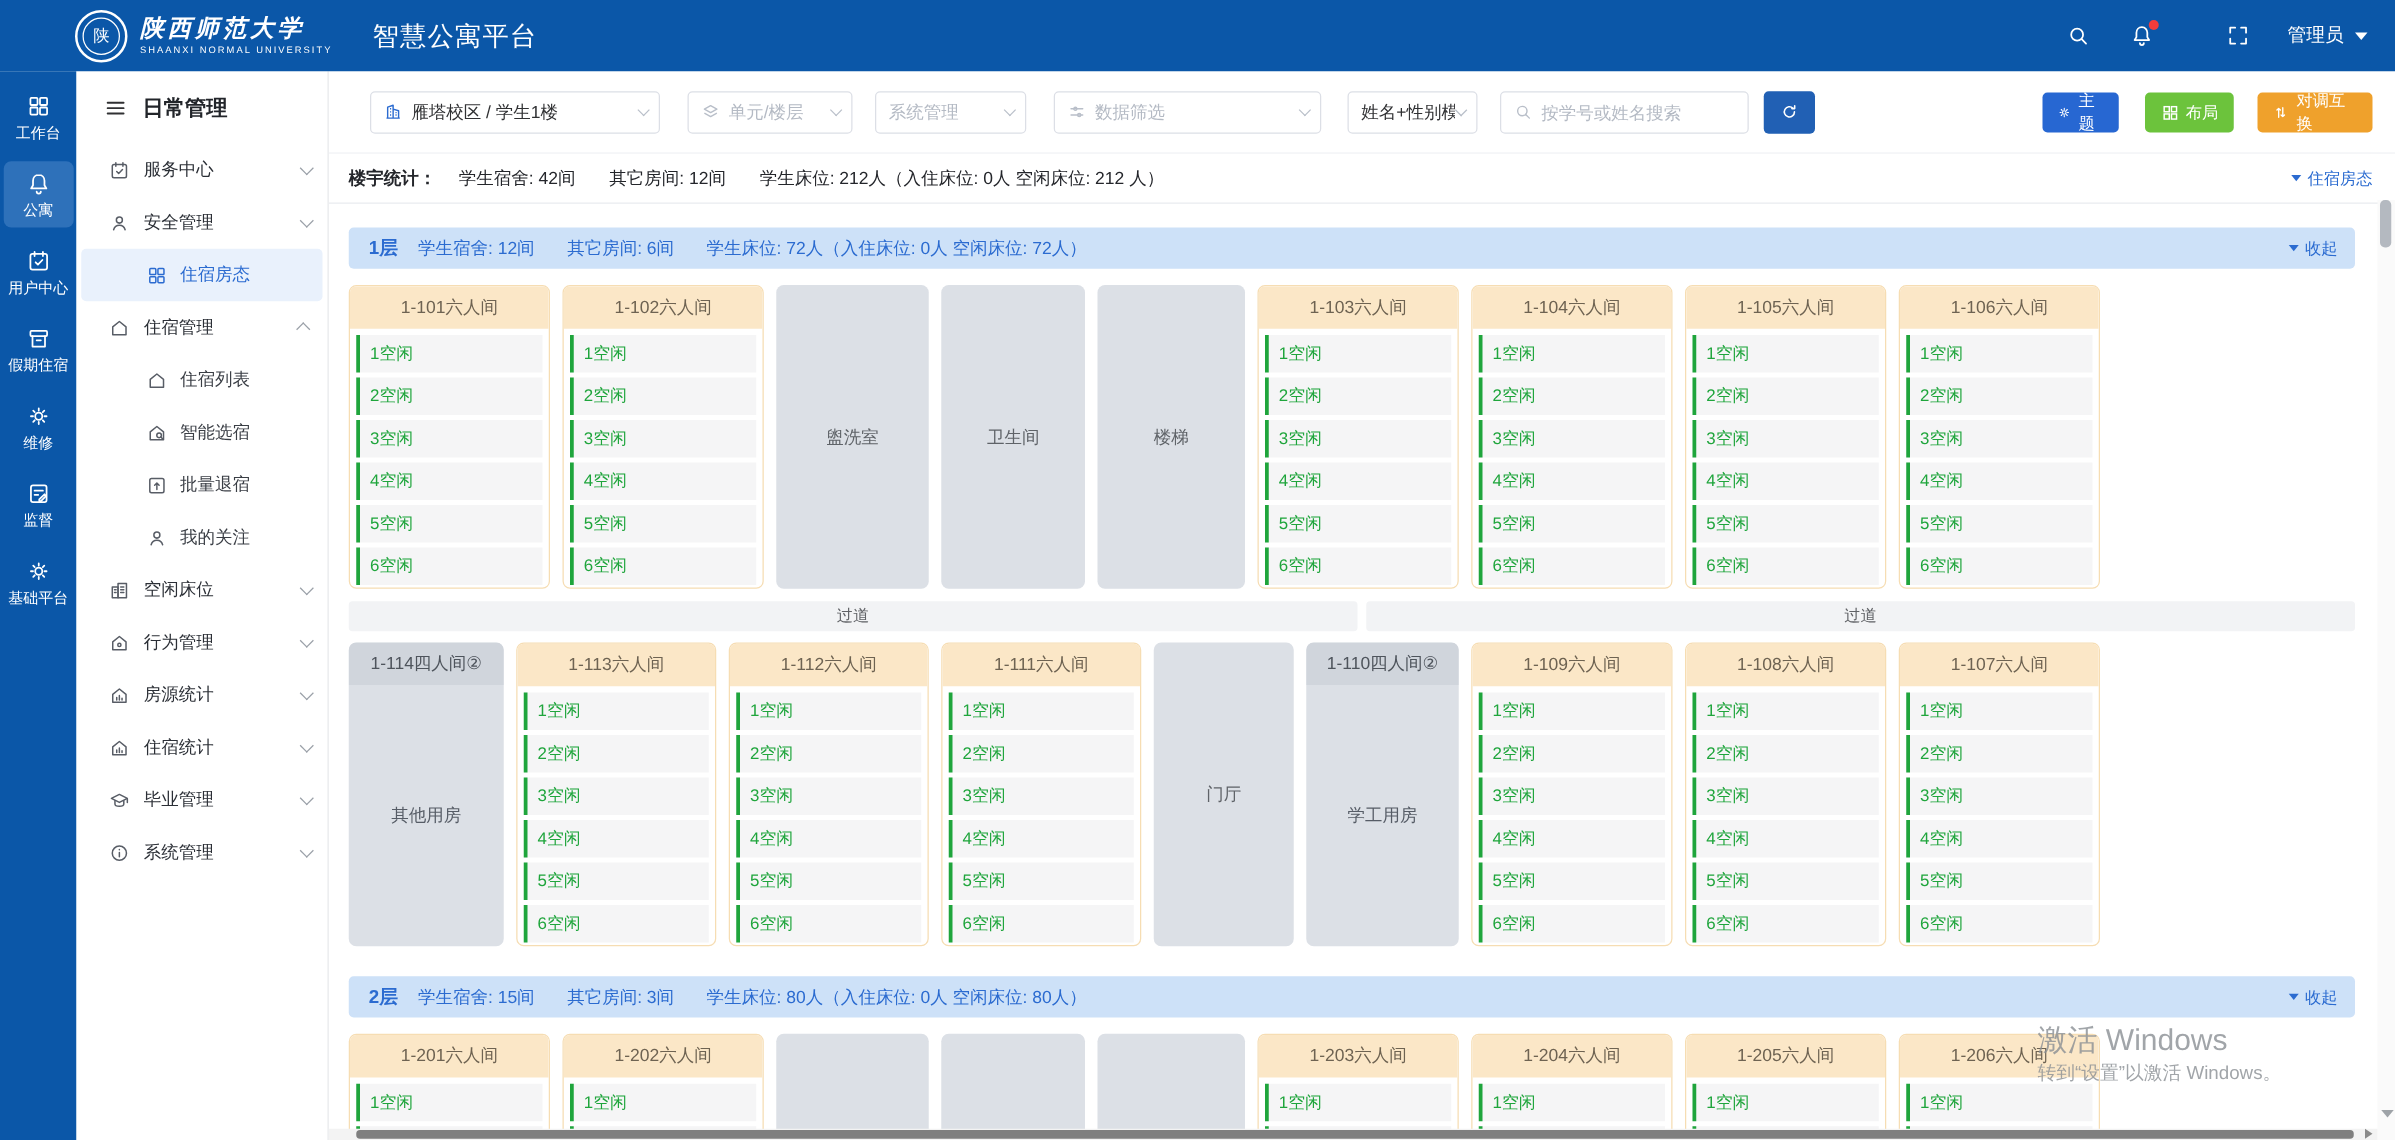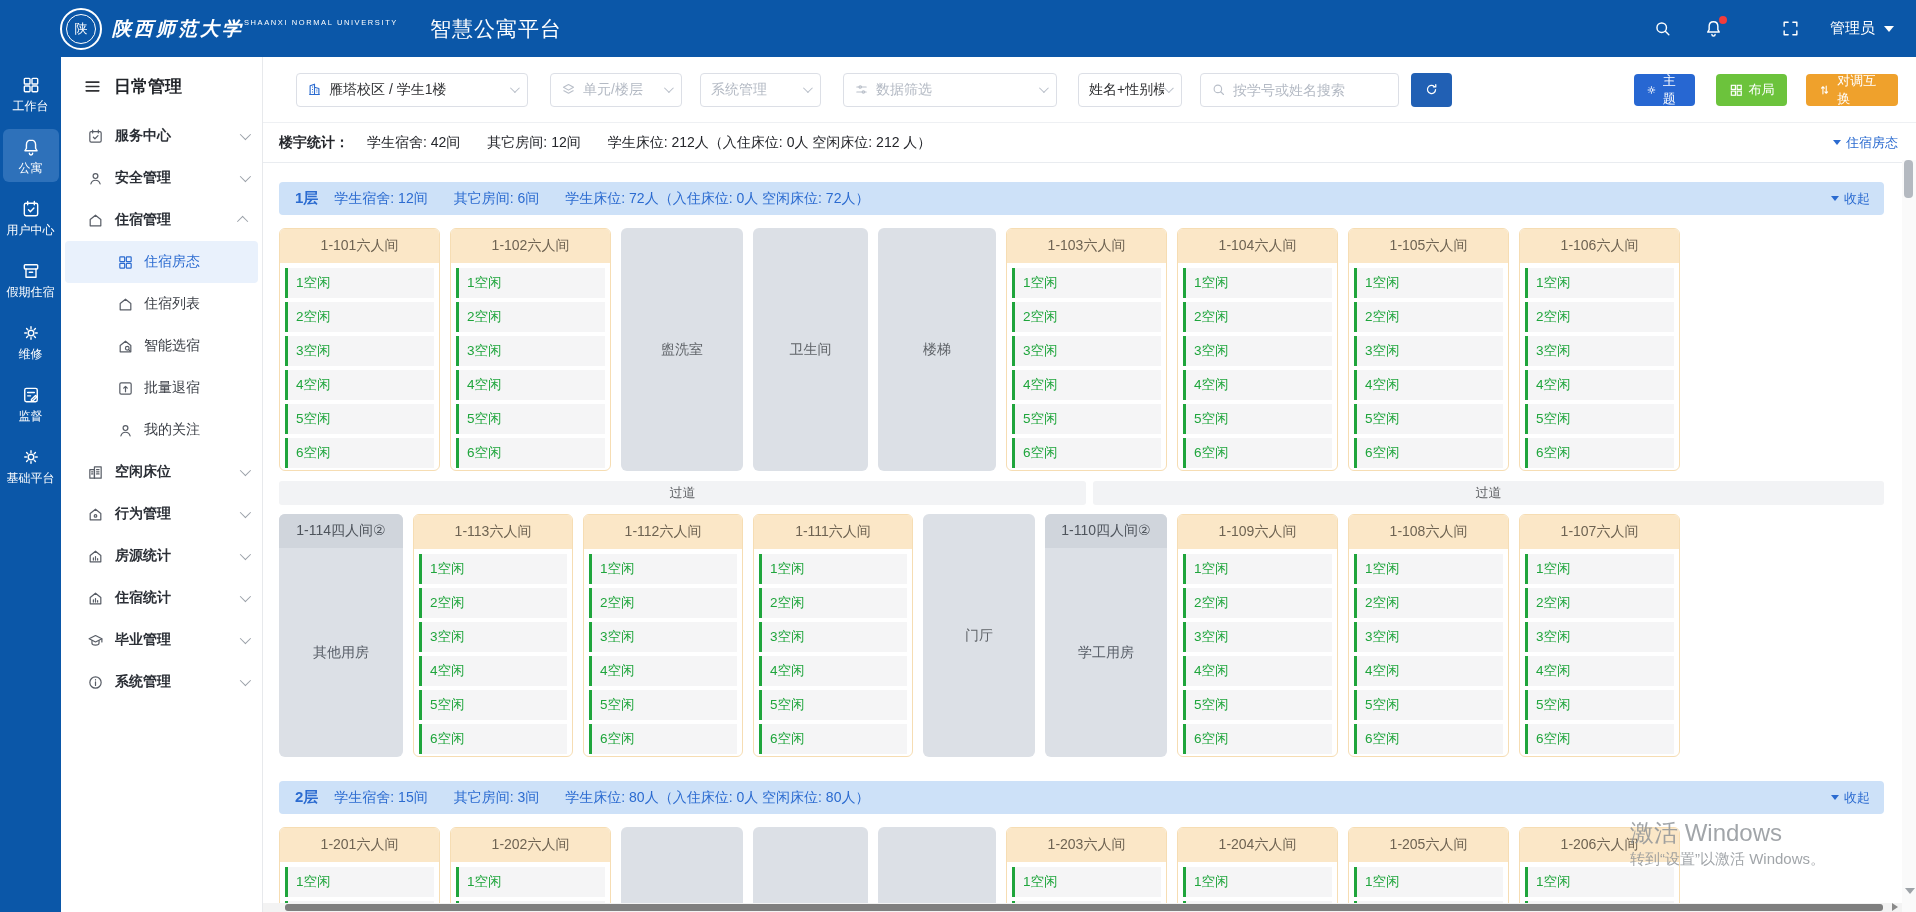--- a/index.html
+++ b/index.html
@@ -4,21 +4,21 @@
 <style>
   *{margin:0;padding:0;box-sizing:border-box}
   html,body{width:1916px;height:912px;overflow:hidden}
   body{font-family:"Liberation Sans","DejaVu Sans",sans-serif;background:#fff}
   .app{position:relative;width:1916px;height:912px;overflow:hidden;background:#fff}
 
   
   .topbar{position:absolute;top:0;left:0;right:0;height:57px;background:#0b57a8;color:#fff;display:flex;align-items:center;padding:0 22px 0 60px;z-index:40}
   .logo-circle{width:42px;height:42px;border:2px solid #fff;border-radius:50%;display:flex;align-items:center;justify-content:center;flex:0 0 auto}
   .logo-inner{width:30px;height:30px;border:1px solid #fff;border-radius:50%;display:flex;align-items:center;justify-content:center;font-size:13px;line-height:1}
-  .uni-block{margin-left:10px;display:flex;flex-direction:row;justify-content:center}
+  .uni-block{margin-left:10px;display:flex;flex-direction:column;justify-content:center}
   .uni-zh{font-size:19px;font-weight:bold;font-style:italic;letter-spacing:3px;line-height:22px}
   .uni-en{font-size:7.5px;letter-spacing:1.6px;line-height:10px}
   .app-title{font-size:21px;margin-left:32px;letter-spacing:1px}
   .top-right{margin-left:auto;display:flex;align-items:center}
   .top-ic{width:19px;height:19px;position:relative;color:#fff;cursor:pointer}
   .top-ic svg{width:100%;height:100%}
   .ic-gap1{margin-right:32px}.ic-gap2{margin-right:58px}.ic-gap3{margin-right:30px}
   .bell-dot{position:absolute;top:-3px;right:-4px;width:8px;height:8px;border-radius:50%;background:#f23c3c}
   .admin{display:flex;align-items:center;font-size:15px;cursor:pointer}
   .caret{width:0;height:0;border-left:5px solid transparent;border-right:5px solid transparent;border-top:6px solid #fff;margin-left:9px}
@@ -29,21 +29,21 @@
   .rail-item.active{background:#2e71ba}
   .rail-item .ic{width:20px;height:20px}
   .rail-item .ic svg{width:100%;height:100%}
   .rail-label{font-size:12px;margin-top:5px;text-align:center;line-height:13px;white-space:nowrap}
 
   
   .menu{position:absolute;top:57px;left:61px;bottom:0;width:202px;background:#fff;border-right:1px solid #e7e9ec;z-index:30}
   .menu-title{display:flex;align-items:center;height:58px;padding-left:22px;font-size:17px;font-weight:bold;color:#22252a}
   .menu-title .ic{width:19px;height:19px;margin-right:12px;color:#303133}
   .menu-title .ic svg{width:100%;height:100%}
-  .menu-item{display:flex;align-items:center;height:42px;padding:0 14px 0 26px;font-size:14px;color:#2b2f36;font-weight:bold;cursor:pointer;position:relative}
+  .menu-item{display:flex;align-items:center;height:42px;padding:0 14px 0 26px;font-size:14px;color:#2b2f36;font-weight:normal;cursor:pointer;position:relative}
   .menu-item .ic{width:17px;height:17px;margin-right:11px;color:#585d66;flex:0 0 auto}
   .menu-item .ic svg{width:100%;height:100%}
   .menu-item.child{padding-left:56px;font-weight:normal;color:#3a3e45}
   .menu-item.child .ic{margin-right:10px}
   .menu-item.sel{background:#e9f1fc;border-radius:4px;margin:0 4px;padding-left:52px;color:#2b6bd0}
   .menu-item.sel .ic{color:#2b6bd0}
   .chev{width:8px;height:8px;border-right:1.6px solid #9aa0a8;border-bottom:1.6px solid #9aa0a8;margin-left:auto;transform:rotate(45deg) translateY(-2px)}
   .chev.up{transform:rotate(-135deg) translateY(-2px)}
 
   
@@ -216,35 +216,35 @@
           <span class="chev"></span>
         </div>
         <div class="menu-item">
           <span class="ic"><svg viewBox="0 0 24 24" fill="none" stroke="currentColor" stroke-width="1.7" stroke-linecap="round" stroke-linejoin="round">
               <circle cx="12" cy="8.6" r="3.4"></circle>
               <path d="M5.5 19.5c1-3.4 3.5-5 6.5-5s5.5 1.6 6.5 5"></path>
             </svg></span>
           <span>安全管理</span>
           <span class="chev"></span>
         </div>
-        <div class="menu-item">
-          <span class="ic"><svg viewBox="0 0 24 24" fill="none" stroke="currentColor" stroke-width="1.7" stroke-linecap="round" stroke-linejoin="round">
-              <path d="M4.5 10.5L12 4.5l7.5 6V19.5h-15z"></path>
-            </svg></span>
-          <span>住宿管理</span>
-          <span class="chev up"></span>
-        </div>
         <div class="menu-item child sel">
           <span class="ic"><svg viewBox="0 0 24 24" fill="none" stroke="currentColor" stroke-width="1.7" stroke-linecap="round" stroke-linejoin="round">
               <rect x="4" y="4" width="6.8" height="6.8" rx="1"></rect>
               <rect x="13.2" y="4" width="6.8" height="6.8" rx="1"></rect>
               <rect x="4" y="13.2" width="6.8" height="6.8" rx="1"></rect>
               <rect x="13.2" y="13.2" width="6.8" height="6.8" rx="1"></rect>
             </svg></span>
           <span>住宿房态</span>
+        </div>
+        <div class="menu-item">
+          <span class="ic"><svg viewBox="0 0 24 24" fill="none" stroke="currentColor" stroke-width="1.7" stroke-linecap="round" stroke-linejoin="round">
+              <path d="M4.5 10.5L12 4.5l7.5 6V19.5h-15z"></path>
+            </svg></span>
+          <span>住宿管理</span>
+          <span class="chev up"></span>
         </div>
         <div class="menu-item child">
           <span class="ic"><svg viewBox="0 0 24 24" fill="none" stroke="currentColor" stroke-width="1.7" stroke-linecap="round" stroke-linejoin="round">
               <path d="M4.5 10.5L12 4.5l7.5 6V19.5h-15z"></path>
             </svg></span>
           <span>住宿列表</span>
         </div>
         <div class="menu-item child">
           <span class="ic"><svg viewBox="0 0 24 24" fill="none" stroke="currentColor" stroke-width="1.7" stroke-linecap="round" stroke-linejoin="round">
               <path d="M4.5 10.5L12 4.5l7.5 6V19.5h-15z"></path>

